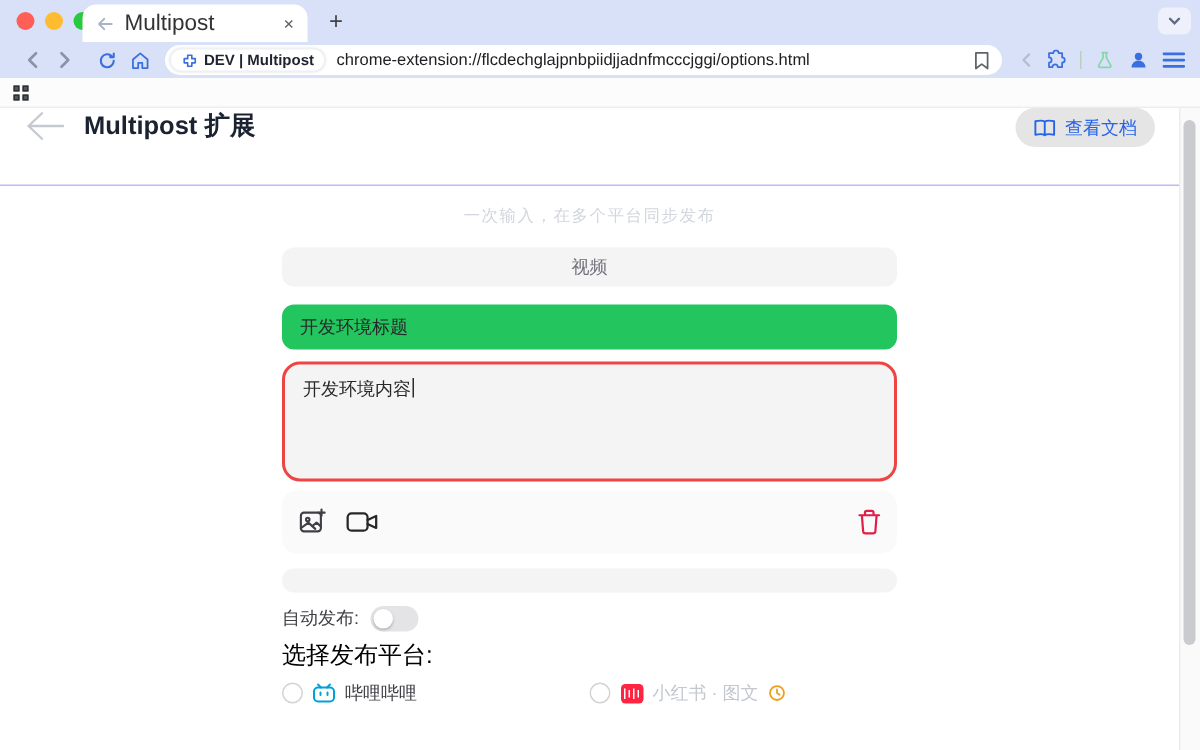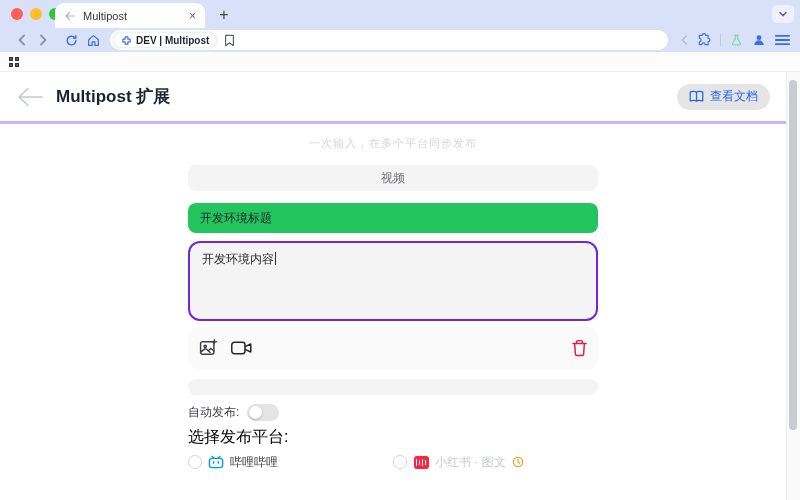--- a/index.html
+++ b/index.html
@@ -7,21 +7,21 @@
     font-family:"Liberation Sans", sans-serif; }
 
   
   .tabstrip { height:28px; background:#d9e1f8; position:relative; }
   .traffic { position:absolute; left:11px; top:8px; display:flex; gap:7px; }
   .light { width:12px; height:12px; border-radius:50%; }
   .light.red{background:#ff5f57} .light.yellow{background:#febc2e} .light.green{background:#28c840}
   .tab { position:absolute; left:55px; top:3px; width:150px; height:25px; background:#fff;
     border-radius:9px 9px 0 0; display:flex; align-items:center; padding:0 9px; }
   .tab-fav { width:12px; height:12px; margin-right:7px; flex:none; }
-  .tab-title { font-size:11px; color:#333; flex:1; }
+  .tab-title { font-size:15px; color:#333; flex:1; }
   .tab-close { font-size:12px; color:#5f6368; cursor:default; }
   .newtab { position:absolute; left:213px; top:4px; font-size:16px; color:#444; width:22px; height:22px;
     text-align:center; line-height:22px; }
   .caret-btn { position:absolute; right:6px; top:5px; width:22px; height:18px; border-radius:5px;
     background:rgba(255,255,255,.55); display:flex; align-items:center; justify-content:center; }
 
   .toolbar { height:24px; background:#d9e1f8; display:flex; align-items:center; padding:0 10px; }
   .nav-ic { width:22px; height:18px; display:flex; align-items:center; justify-content:center; flex:none; }
   .addressbar { flex:1; height:20px; background:#fff; border-radius:10px; margin:0 12px 0 6px;
     display:flex; align-items:center; padding:0 8px 0 3px; min-width:0; max-width:560px; }
@@ -33,37 +33,37 @@
   .vdiv { width:1px; height:12px; background:#b9cfc0; }
 
   .bookmarksbar { height:20px; background:#fcfcfd; border-bottom:1px solid #ededf0;
     display:flex; align-items:center; padding-left:9px; }
   .grid-icon { display:grid; grid-template-columns:4px 4px; grid-template-rows:4px 4px; gap:2px; }
   .grid-icon i { background:#55585e; border:0.5px solid #2f3136; }
 
   
   .page { height:428px; position:relative; background:#fff; }
   .page-inner { margin-right:14px; height:100%; }
-  .page-header { height:52px; border-bottom:3px solid #c4b5fd; display:flex; align-items:center; padding:0 16px; }
+  .page-header { height:52px; border-bottom:1px solid #c4b5fd; display:flex; align-items:flex-start; padding:0 16px; }
   .page-title { font-size:17px; font-weight:bold; color:#1b2330; margin-left:12px; }
   .docs-btn { margin-left:auto; height:26px; background:#e5e5e5; border:none; border-radius:13px;
     display:flex; align-items:center; gap:6px; padding:0 12px; color:#2563eb; font-size:12px;
     font-family:"Liberation Sans",sans-serif; }
 
   .content { width:410px; margin:12px auto 0; }
   .h1 { font-size:20px; font-weight:bold; color:#18181b; text-align:center; }
   .subtitle { font-size:11px; color:#d2d6dd; text-align:center; margin:4px 0 14px; letter-spacing:1px; }
 
   .segmented { height:26px; background:#f4f4f5; border-radius:8px; display:flex; padding:2px; margin-bottom:12px; }
   .seg { flex:1; display:flex; align-items:center; justify-content:center; font-size:12px; color:#71717a; }
   .seg.active { background:#fff; border-radius:6px; color:#18181b; box-shadow:0 1px 2px rgba(0,0,0,.06); }
 
   .title-input { height:30px; background:#22c55e; border-radius:8px; display:flex; align-items:center;
     padding:0 12px; font-size:12px; color:#27272a; margin-bottom:8px; }
-  .textarea { height:80px; background:#f4f4f5; border:2px solid #6d28d9; border-radius:12px;
+  .textarea { height:80px; background:#f4f4f5; border:2px solid #ef4444; border-radius:12px;
     padding:8px 12px; font-size:12px; color:#27272a; margin-bottom:6px; }
   .caret { display:inline-block; width:1px; height:13px; background:#2b2b2b; vertical-align:-2px; margin-left:1px; }
 
   .media-row { height:42px; background:#fafafa; border-radius:10px; display:flex; align-items:center;
     gap:11px; padding:0 10px; margin-bottom:10px; }
   .media-row .trash { margin-left:auto; }
 
   .placeholder-bar { height:16px; background:#f4f4f5; border-radius:8px; margin-bottom:9px; }
 
   .auto-row { display:flex; align-items:center; gap:8px; font-size:12px; color:#3f3f46; margin-bottom:6px; }
@@ -133,20 +133,21 @@
       </svg>
   </span>
 
   <div class="addressbar">
     <span class="ext-chip">
       <svg width="11" height="11" viewBox="0 0 24 24" fill="none" stroke="#3a6fe0" stroke-width="2.4" stroke-linejoin="round">
           <path d="M9 4 h6 v5 h5 v6 h-5 v5 H9 v-5 H4 V9 h5 Z"></path>
         </svg>
       <span>DEV | Multipost</span>
     </span>
+    <span class="url">chrome-extension://flcdechglajpnbpiidjjadnfmcccjggi/options.html</span>
     <svg width="11" height="13" viewBox="0 0 16 20" fill="none" stroke="#5f6368" stroke-width="1.8" stroke-linejoin="round">
         <path d="M2 2 h12 v16 l-6 -4.5 L2 18 Z"></path>
       </svg>
   </div>
 
   <div class="right-ics">
     <svg width="8" height="10" viewBox="0 0 9 12" fill="none" stroke="#b4bccd" stroke-width="1.8" stroke-linecap="round" stroke-linejoin="round">
         <path d="M7 1.5 L2.5 6 L7 10.5"></path>
       </svg>
     <svg width="14" height="14" viewBox="0 0 24 24" fill="none" stroke="#3a6fe0" stroke-width="2" stroke-linejoin="round">

